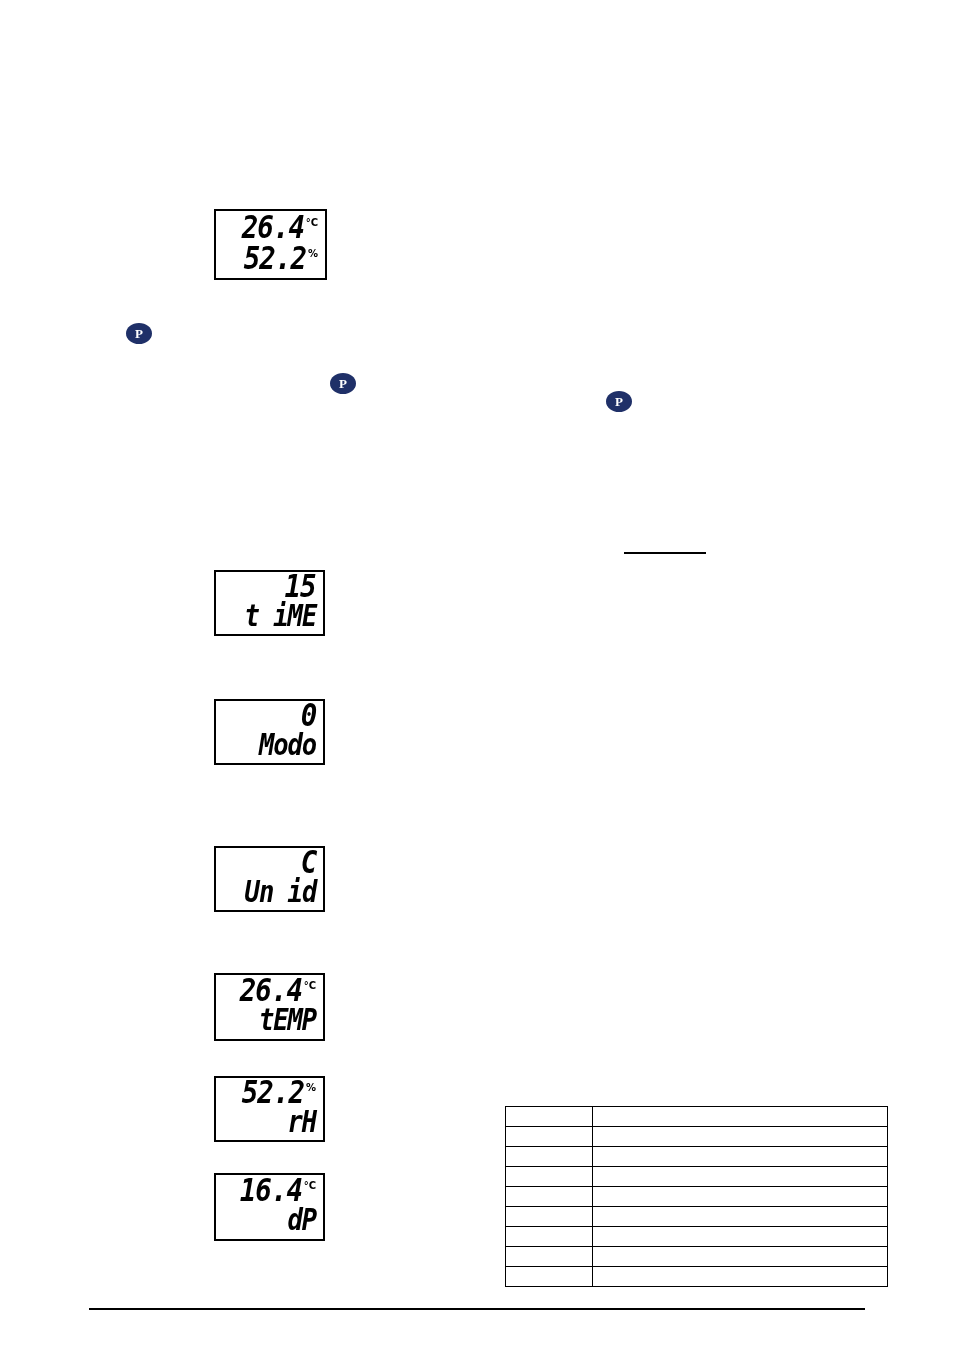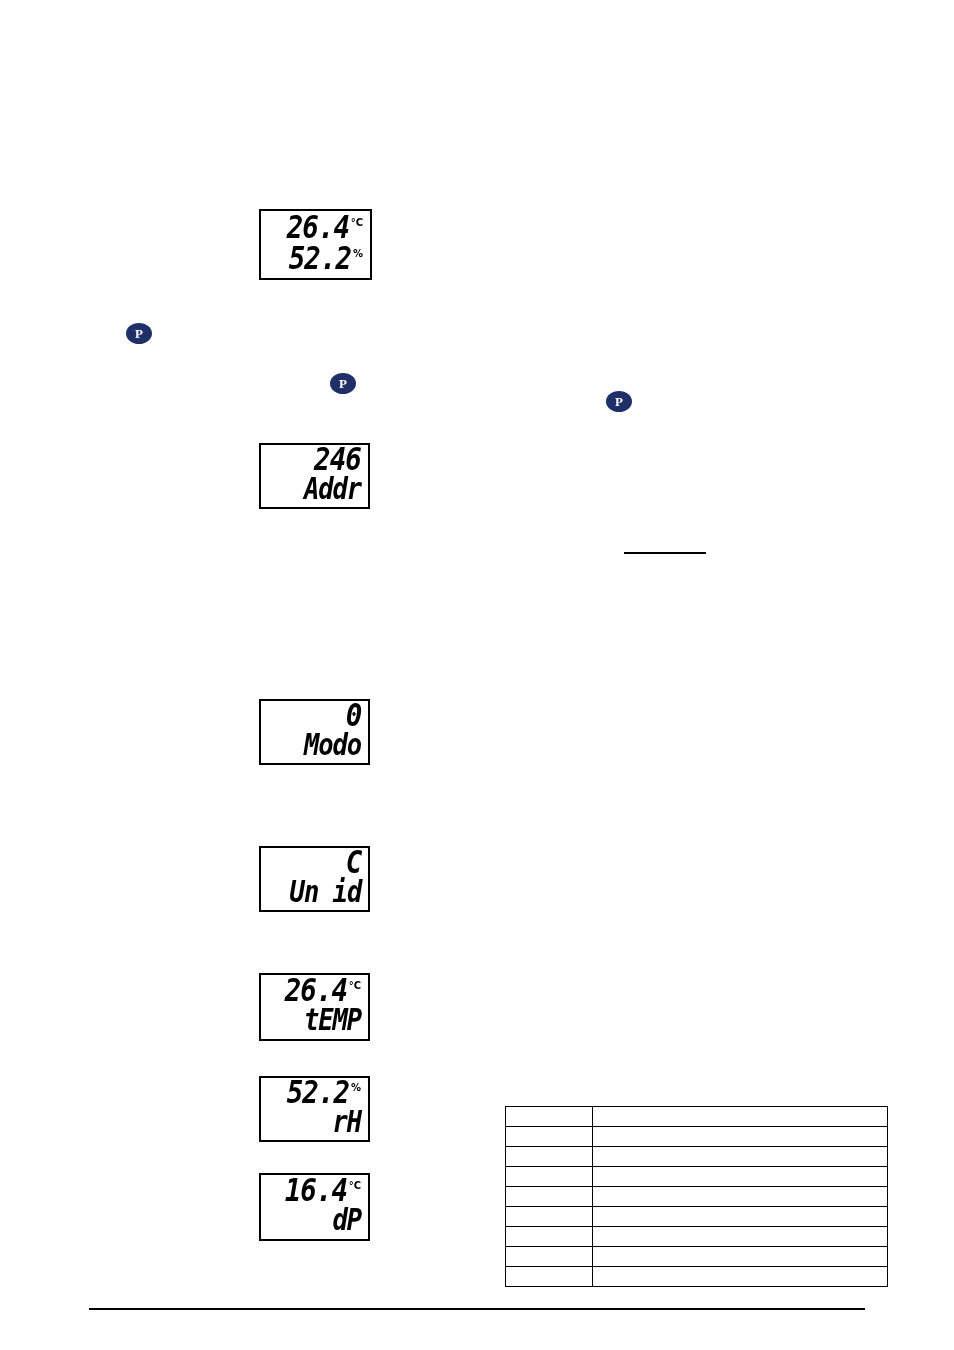--- a/index.html
+++ b/index.html
@@ -26,21 +26,20 @@
     background: #ffffff;
   }
 
   
   .lcd {
     position: absolute;
     background: #ffffff;
     border: 2px solid #000000;
     box-sizing: border-box;
     overflow: hidden;
-    margin-left: 45px;
   }
   .lcd-inner {
     position: relative;
     width: 100%;
     height: 100%;
     display: flex;
     flex-direction: column;
     justify-content: center;
     align-items: flex-end;
     padding-right: 7px;
@@ -138,28 +137,28 @@
           <span class="seg seg-value">26.4</span>
           <span class="seg-unit">°C</span>
         </div>
         <div class="gap-row"></div>
         <div class="lcd-row bottom">
           <span class="seg seg-value">52.2</span>
           <span class="seg-unit">%</span>
         </div>
       </div>
     </div>
-    <div class="lcd" style="left: 214px; top: 443px; width: 111px; height: 66px;">
-      <div class="lcd-inner">
-        <div class="lcd-row top">
-          <span class="seg seg-value">246</span>
-        </div>
-        <div class="gap-row"></div>
-        <div class="lcd-row bottom">
-          <span class="seg seg-label">Addr</span>
+    <div class="lcd" style="left: 214px; top: 570px; width: 111px; height: 66px;">
+      <div class="lcd-inner">
+        <div class="lcd-row top">
+          <span class="seg seg-value">15</span>
+        </div>
+        <div class="gap-row"></div>
+        <div class="lcd-row bottom">
+          <span class="seg seg-label">t iME</span>
         </div>
       </div>
     </div>
     <div class="lcd" style="left: 214px; top: 699px; width: 111px; height: 66px;">
       <div class="lcd-inner">
         <div class="lcd-row top">
           <span class="seg seg-value">0</span>
         </div>
         <div class="gap-row"></div>
         <div class="lcd-row bottom">

